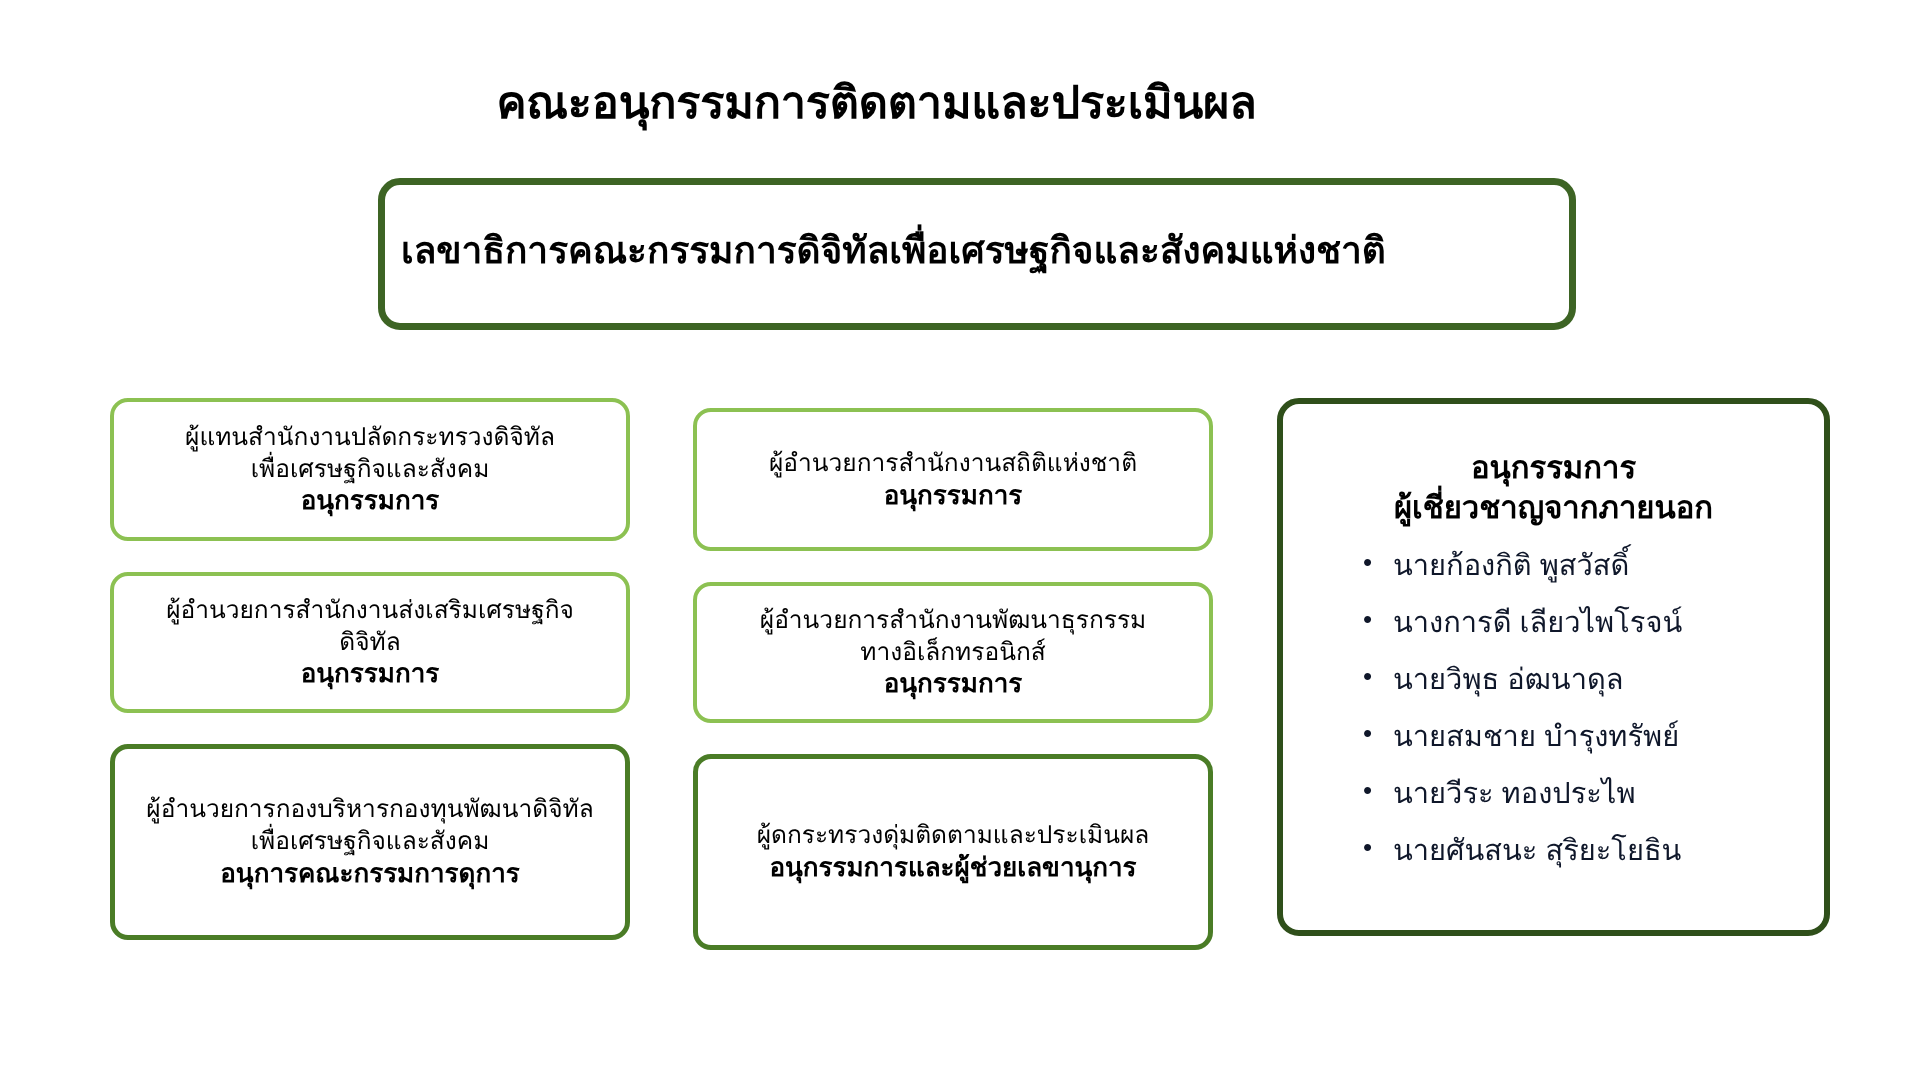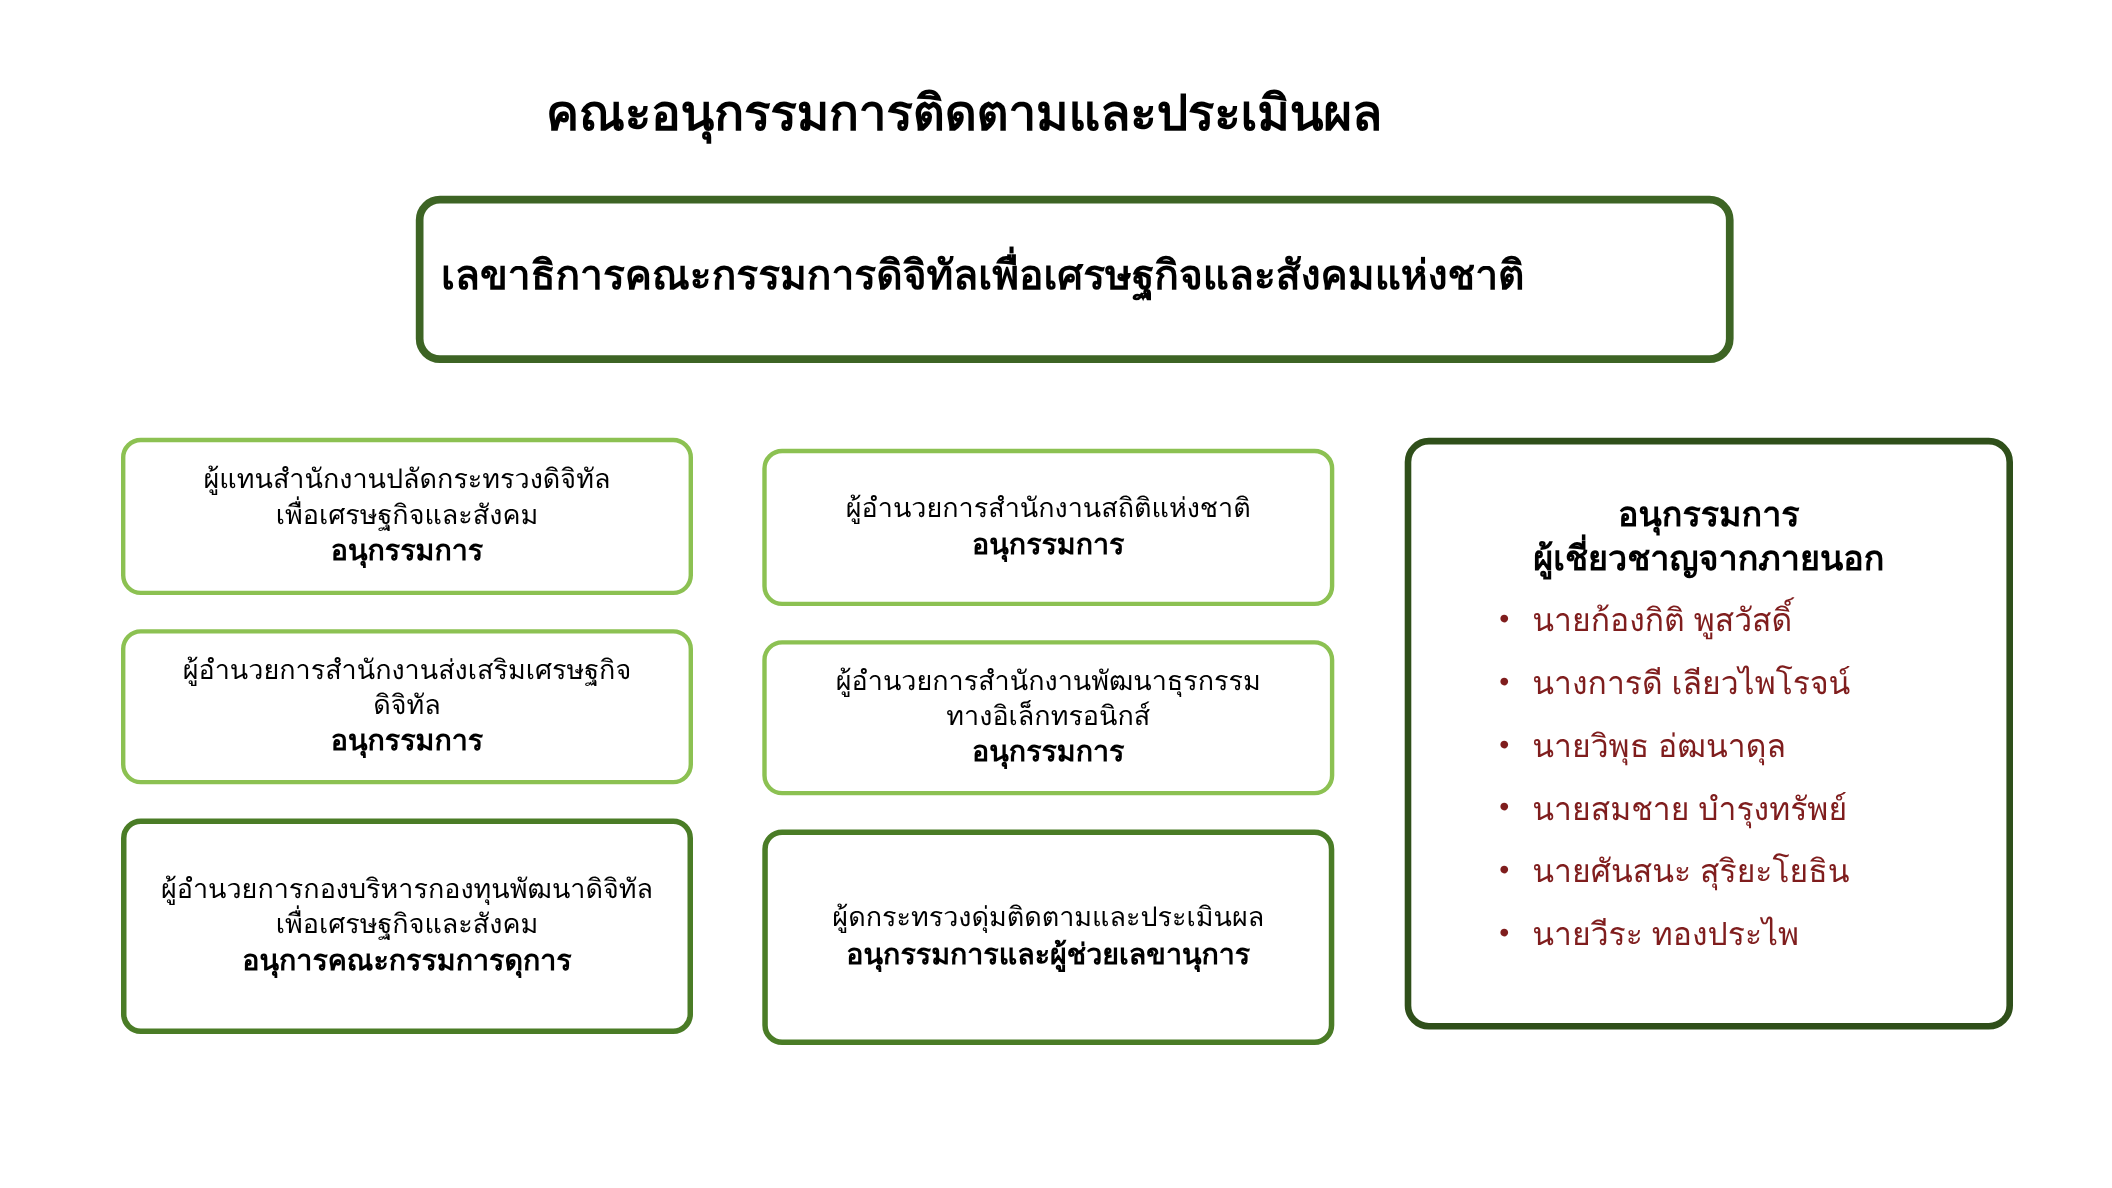--- a/index.html
+++ b/index.html
@@ -132,21 +132,21 @@
     list-style: none;
     margin: 0;
     padding: 0 0 0 54px;
   }
   .expert-list li {
     position: relative;
     font-size: 29px;
     line-height: 1.0;
     padding: 0 0 0 30px;
     margin-bottom: 28px;
-    color: #7f1d1d;
+    color: #0f172a;
     white-space: nowrap;
   }
   .expert-list li::before {
     content: "•";
     position: absolute;
     left: 0;
     top: -2px;
     font-size: 26px;
     line-height: 1;
   }
@@ -206,18 +206,18 @@
   <div class="expert-panel">
     <div class="expert-head">
       <div>อนุกรรมการ</div>
       <div>ผู้เชี่ยวชาญจากภายนอก</div>
     </div>
     <ul class="expert-list">
       <li>นายก้องกิติ พูสวัสดิ์</li>
       <li>นางการดี เลียวไพโรจน์</li>
       <li>นายวิพุธ อ่ฒนาดุล</li>
       <li>นายสมชาย บำรุงทรัพย์</li>
+      <li>นายวีระ ทองประไพ</li>
       <li>นายศันสนะ สุริยะโยธิน</li>
-      <li>นายวีระ ทองประไพ</li>
     </ul>
   </div>
 
 </div>
 
 </body></html>

